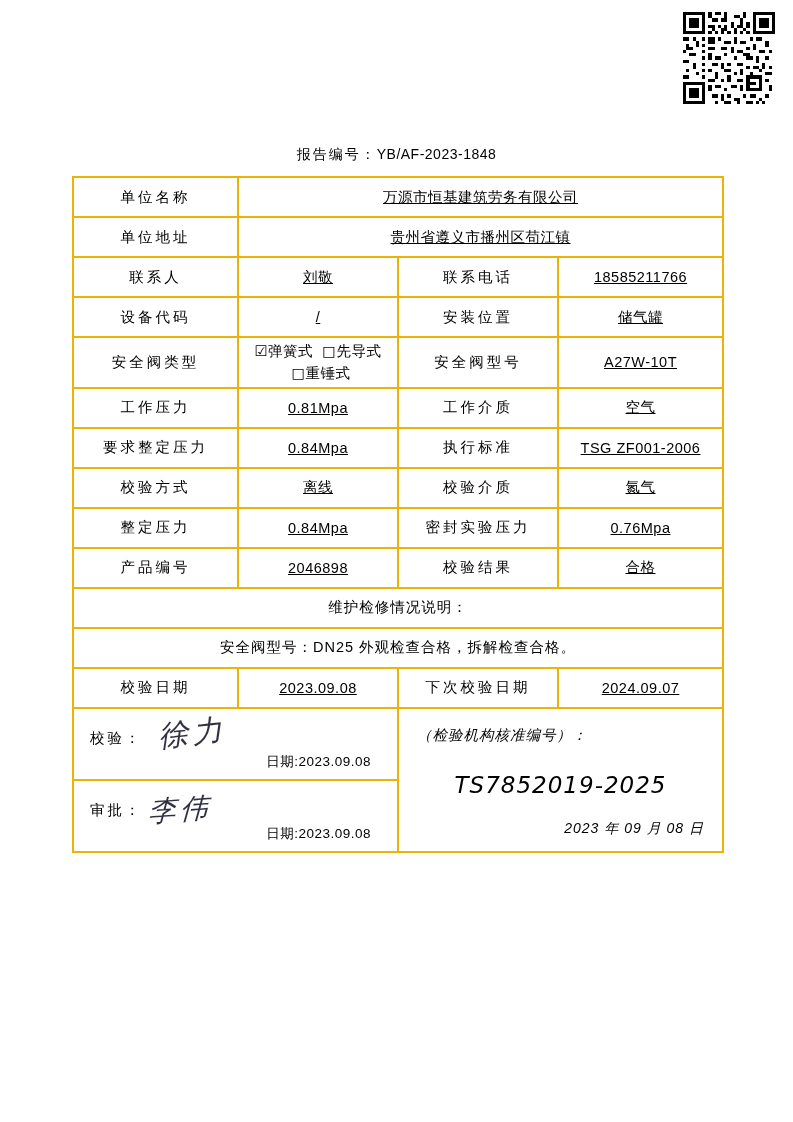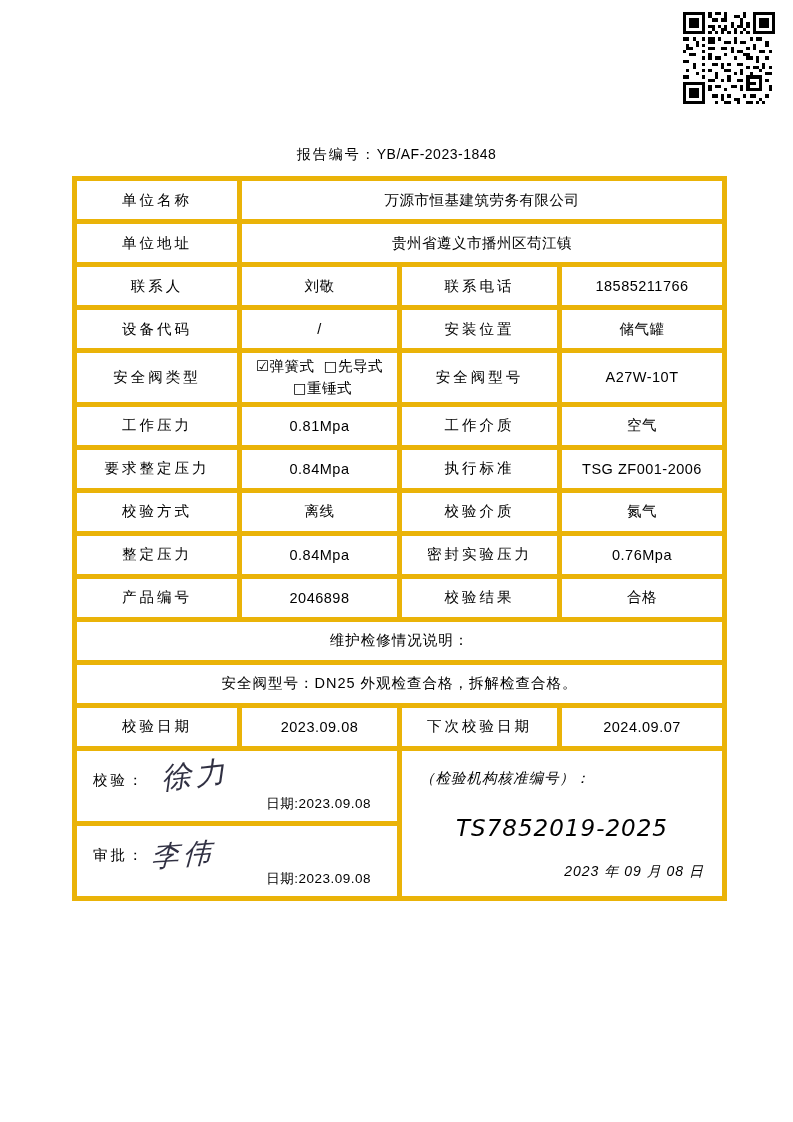--- a/index.html
+++ b/index.html
@@ -55,30 +55,30 @@
 
   table.main {
     position: absolute;
     top: 176px;
     left: 72px;
     width: 650px;
     border-collapse: collapse;
     table-layout: fixed;
   }
   table.main td {
-    border: 5px solid #eab308;
+    border: 2px solid #eab308;
     font-size: 14.5px;
     color: #000;
     text-align: center;
     vertical-align: middle;
     height: 34px;
     padding: 2px 4px;
   }
   .lbl-cell { letter-spacing: 3px; }
-  .val-cell { letter-spacing: 0.5px; }
+  .val-cell { letter-spacing: 0.5px; text-decoration: underline; }
   .col-a { width: 165px; }
   .col-b { width: 160px; }
   .col-c { width: 160px; }
   .col-d { width: 165px; }
 
   .type-cell {
     text-align: left;
     padding-left: 14px;
     line-height: 1.55;
     letter-spacing: 0.5px;

